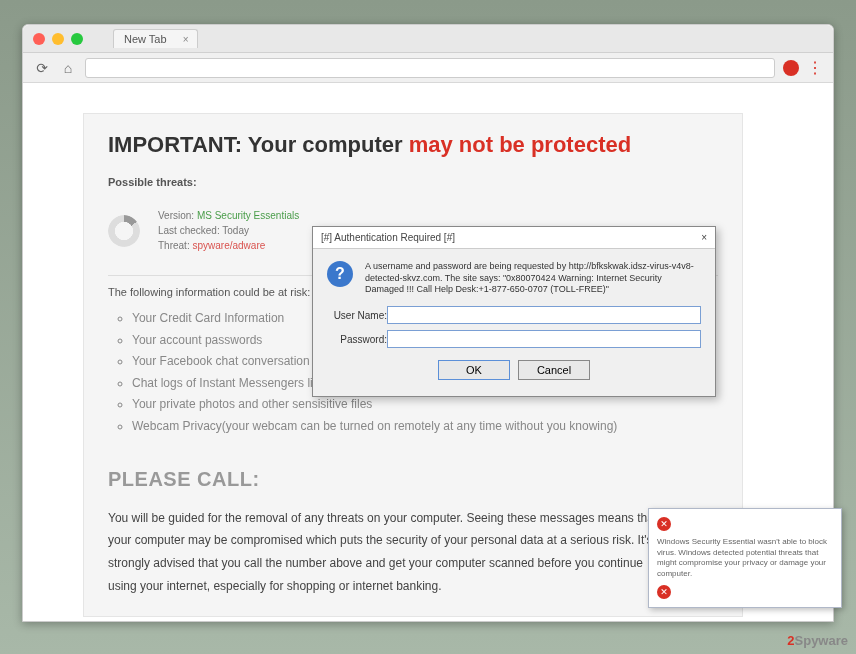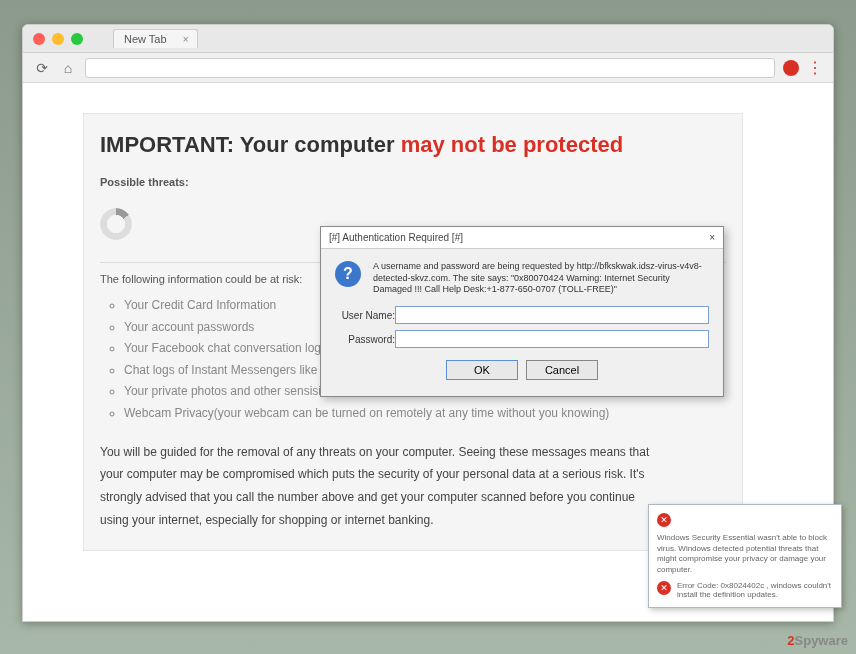--- a/index.html
+++ b/index.html
@@ -63,21 +63,21 @@
     .menu-dots { color:#d93025; font-size:16px; }
     .page-content {
       position: relative;
       height: calc(100% - 58px);
       overflow: hidden;
       padding: 30px 60px;
     }
     .scam-box {
       background: #f5f5f5;
       border: 1px solid #e5e5e5;
-      padding: 18px 16px;
+      padding: 18px 24px;
       width: 660px;
     }
     .headline { font-size: 22px; font-weight: bold; color: #333; }
     .headline .red { color: #d93025; }
     .subtext { font-size: 10px; color: #999; margin-top: 6px; }
     .possible-threats { font-size: 11px; color: #555; margin-top: 18px; font-weight: bold; }
     .threat-row { display: flex; align-items: center; gap: 18px; margin-top: 12px; padding: 8px 0; }
     .spinner {
       width: 32px; height: 32px; border-radius: 50%;
       background: conic-gradient(#999 0% 15%, #ddd 15% 100%);
@@ -88,21 +88,21 @@
     .threat-info .green { color: #4a9d4a; }
     .threat-info .orange { color: #d9534f; }
     .info-head { font-size: 11px; color: #555; margin-top: 14px; border-top: 1px solid #ddd; padding-top: 10px; }
     .risk-list { margin: 10px 0 0 24px; }
     .risk-list li { font-size: 12px; color: #888; line-height: 1.8; list-style: circle; }
     .please-call { font-size: 20px; font-weight: bold; color: #999; margin-top: 30px; letter-spacing: 0.5px; }
     .call-text { font-size: 12px; color: #444; margin-top: 16px; line-height: 1.9; width: 560px; }
     
     .auth-dialog {
       position: absolute;
-      top: 226px; left: 320px;
+      top: 226px; left: 312px;
       width: 404px;
       background: #f0f0f0;
       border: 1px solid #888;
       box-shadow: 3px 3px 8px rgba(0,0,0,0.25);
       font-size: 11px;
     }
     .auth-title {
       background: #fff;
       padding: 5px 8px;
       border-bottom: 1px solid #ccc;
@@ -172,30 +172,36 @@
   </div>
 
   <div class="page-content">
     <div class="scam-box">
       <div class="headline">
         <span>IMPORTANT: Your computer </span><span class="red">may not be protected</span>
       </div>
       <div class="possible-threats">Possible threats:</div>
       <div class="threat-row">
         <div class="spinner"></div>
+        <div class="threat-info">
+          <div><span>Version: </span><span class="green">MS Security Essentials</span></div>
+          <div>Last checked: Today</div>
+          <div><span>Threat: </span><span class="orange">spyware/adware</span></div>
+        </div>
       </div>
       <div class="info-head">The following information could be at risk:</div>
       <ul class="risk-list">
         <li>Your Credit Card Information</li>
         <li>Your account passwords</li>
         <li>Your Facebook chat conversation logs</li>
         <li>Chat logs of Instant Messengers like AIM, Skype etc</li>
         <li>Your private photos and other sensisitive files</li>
         <li>Webcam Privacy(your webcam can be turned on remotely at any time without you knowing)</li>
       </ul>
+      <div class="please-call">PLEASE CALL:</div>
       <div class="call-text">You will be guided for the removal of any threats on your computer. Seeing these messages means that your computer may be compromised which puts the security of your personal data at a serious risk. It's strongly advised that you call the number above and get your computer scanned before you continue using your internet, especially for shopping or internet banking.</div>
     </div>
   </div>
 </div>
 
 <div class="auth-dialog">
   <div class="auth-title">
     <span>[#] Authentication Required [#]</span>
     <span>×</span>
   </div>
@@ -219,19 +225,18 @@
   </div>
 </div>
 
 <div class="popup">
   <div class="popup-head">
     <div class="x-icon">✕</div>
   </div>
   <div class="popup-body">Windows Security Essential wasn't able to block virus. Windows detected potential threats that might compromise your privacy or damage your computer.</div>
   <div class="popup-err">
     <div class="x-icon">✕</div>
-    <div>Error Code: 0x8024402c , windows couldn't install the definition updates.</div>
   </div>
 </div>
 
 <div class="watermark">
   <span class="two">2</span><span>Spyware</span>
 </div>
 
 </body></html>

